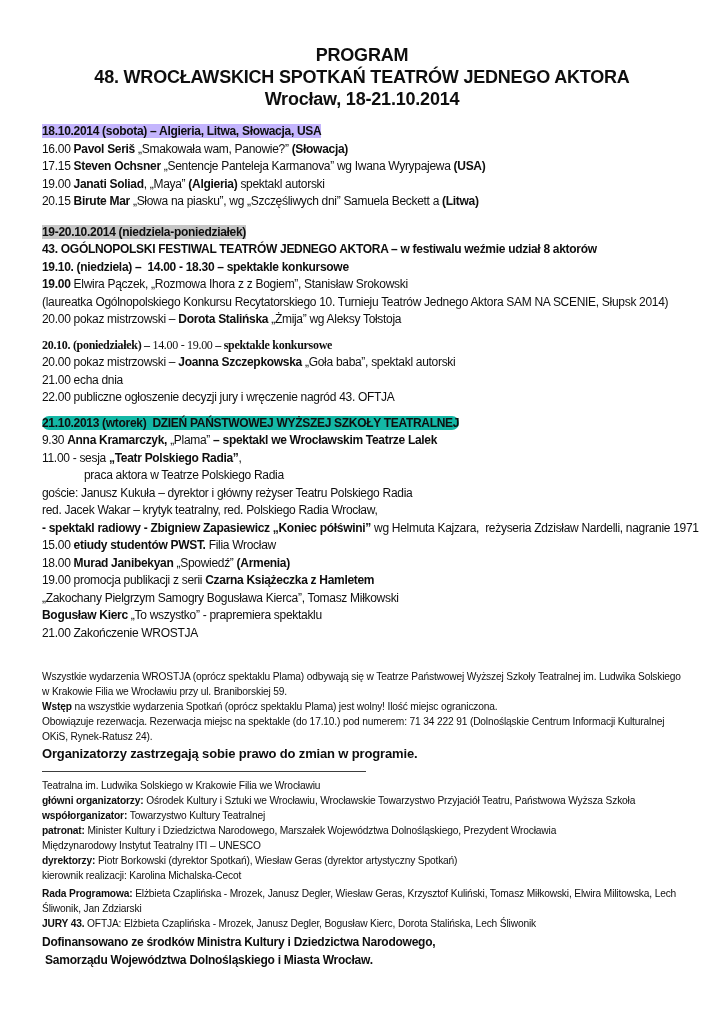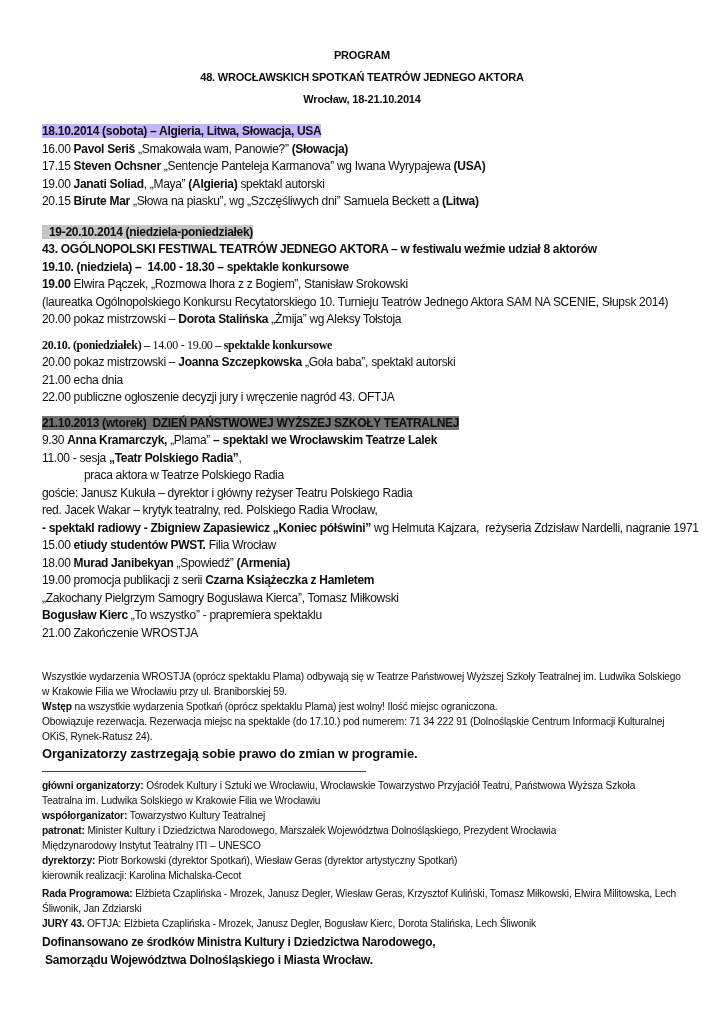--- a/index.html
+++ b/index.html
@@ -3,21 +3,21 @@
 <meta charset="utf-8">
 <style>
   * { margin:0; padding:0; box-sizing:border-box; }
   html,body { background:#e9e9e9; }
   .page {
     width:724px; height:1024px; background:#ffffff; overflow:hidden;
     font-family:"Liberation Sans", sans-serif; color:#0e0e0e;
     padding:44px 4px 0 42px; position:relative;
   }
   .doc-title { width:640px; text-align:center; font-weight:bold;
-    font-size:11px; line-height:22px; letter-spacing:-0.2px; margin-bottom:13px; }
+    font-size:18px; line-height:22px; letter-spacing:-0.2px; margin-bottom:13px; }
   .line { font-size:12px; line-height:17.5px; letter-spacing:-0.3px; white-space:pre; }
   .line .b { font-weight:bold; }
   .sm  { font-size:10.2px; line-height:15px; letter-spacing:-0.15px; }
   .note{ font-size:13px; line-height:15px; letter-spacing:-0.15px; }
   .fund{ font-size:12px; line-height:18px; letter-spacing:-0.25px; }
   .indent { padding-left:42px; }
   .sep { width:324px; height:2px; border-bottom:1.5px solid #3c3c3c; margin:9px 0 6px 0; }
 </style>
 </head>
 <body>
@@ -27,52 +27,52 @@
     <div>PROGRAM</div>
     <div>48. WROCŁAWSKICH SPOTKAŃ  TEATRÓW JEDNEGO AKTORA</div>
     <div>Wrocław, 18-21.10.2014</div>
   </header>
   <main id="doc-body">
       <div class="line"><span class="b hl" style="background: #c4b5fd;">18.10.2014 (sobota) – Algieria, Litwa, Słowacja, USA</span></div>
       <div class="line"><span>16.00 </span><span class="b">Pavol Seriš </span><span>„Smakowała wam, Panowie?” </span><span class="b">(Słowacja)</span></div>
       <div class="line"><span>17.15 </span><span class="b">Steven Ochsner </span><span>„Sentencje Panteleja Karmanova” wg Iwana Wyrypajewa </span><span class="b">(USA)</span></div>
       <div class="line"><span>19.00 </span><span class="b">Janati Soliad</span><span>, „Maya” </span><span class="b">(Algieria)</span><span> spektakl autorski</span></div>
       <div class="line"><span>20.15 </span><span class="b">Birute Mar </span><span>„Słowa na piasku”, wg „Szczęśliwych dni” Samuela Beckett a </span><span class="b">(Litwa)</span></div>
-      <div class="line" style="margin-top: 13px;"><span class="b hl" style="background: rgb(198, 198, 198); padding-left: 7px;">19-20.10.2014 (niedziela-poniedziałek)</span></div>
+      <div class="line" style="margin-top: 13px;"><span class="b hl" style="background: rgb(198, 198, 198);">19-20.10.2014 (niedziela-poniedziałek)</span></div>
       <div class="line"><span class="b">43. OGÓLNOPOLSKI FESTIWAL TEATRÓW JEDNEGO AKTORA – w festiwalu weźmie udział 8 aktorów</span></div>
       <div class="line"><span class="b">19.10. (niedziela) –  14.00 - 18.30 – spektakle konkursowe</span></div>
       <div class="line"><span class="b">19.00 </span><span>Elwira Pączek, „Rozmowa Ihora z z Bogiem”, Stanisław Srokowski</span></div>
       <div class="line"><span>(laureatka Ogólnopolskiego Konkursu Recytatorskiego 10. Turnieju Teatrów Jednego Aktora SAM NA SCENIE, Słupsk 2014)</span></div>
       <div class="line"><span>20.00 pokaz mistrzowski – </span><span class="b">Dorota Stalińska </span><span>„Żmija” wg Aleksy Tołstoja</span></div>
       <div class="line" style="margin-top: 8px; font-family: Liberation Serif, serif;"><span class="b">20.10. (poniedziałek) – </span><span>14.00 - 19.00 </span><span class="b">– spektakle konkursowe</span></div>
       <div class="line"><span>20.00 pokaz mistrzowski – </span><span class="b">Joanna Szczepkowska </span><span>„Goła baba”, spektakl autorski</span></div>
       <div class="line"><span>21.00 echa dnia</span></div>
       <div class="line"><span>22.00 publiczne ogłoszenie decyzji jury i wręczenie nagród 43. OFTJA</span></div>
-      <div class="line" style="margin-top: 8px;"><span class="b hl" style="background: #737373;">21.10.2013 (wtorek)  DZIEŃ PAŃSTWOWEJ WYŻSZEJ SZKOŁY TEATRALNEJ</span></div>
+      <div class="line" style="margin-top: 8px;"><span class="b hl" style="background: #14b8a6; border-radius: 7px;">21.10.2013 (wtorek)  DZIEŃ PAŃSTWOWEJ WYŻSZEJ SZKOŁY TEATRALNEJ</span></div>
       <div class="line"><span>9.30 </span><span class="b">Anna Kramarczyk, </span><span>„Plama” </span><span class="b">– spektakl we Wrocławskim Teatrze Lalek</span></div>
       <div class="line"><span>11.00 - sesja </span><span class="b">„Teatr Polskiego Radia”</span><span>,</span></div>
       <div class="line indent"><span>praca aktora w Teatrze Polskiego Radia</span></div>
       <div class="line"><span>goście: Janusz Kukuła – dyrektor i główny reżyser Teatru Polskiego Radia</span></div>
       <div class="line"><span>red. Jacek Wakar – krytyk teatralny, red. Polskiego Radia Wrocław,</span></div>
       <div class="line"><span class="b">- spektakl radiowy - Zbigniew Zapasiewicz „Koniec półświni” </span><span>wg Helmuta Kajzara,  reżyseria Zdzisław Nardelli, nagranie 1971</span></div>
       <div class="line"><span>15.00 </span><span class="b">etiudy studentów PWST. </span><span>Filia Wrocław</span></div>
       <div class="line"><span>18.00 </span><span class="b">Murad Janibekyan </span><span>„Spowiedź” </span><span class="b">(Armenia)</span></div>
       <div class="line"><span>19.00 promocja publikacji z serii </span><span class="b">Czarna Książeczka z Hamletem</span></div>
       <div class="line"><span>„Zakochany Pielgrzym Samogry Bogusława Kierca”, Tomasz Miłkowski</span></div>
       <div class="line"><span class="b">Bogusław Kierc </span><span>„To wszystko” - prapremiera spektaklu</span></div>
       <div class="line"><span>21.00 Zakończenie WROSTJA</span></div>
       <div class="line sm" style="margin-top: 27px;"><span>Wszystkie wydarzenia WROSTJA (oprócz spektaklu Plama) odbywają się w Teatrze Państwowej Wyższej Szkoły Teatralnej im. Ludwika Solskiego</span></div>
       <div class="line sm"><span>w Krakowie Filia we Wrocławiu przy ul. Braniborskiej 59.</span></div>
       <div class="line sm"><span class="b">Wstęp </span><span>na wszystkie wydarzenia Spotkań (oprócz spektaklu Plama) jest wolny! Ilość miejsc ograniczona.</span></div>
       <div class="line sm"><span>Obowiązuje rezerwacja. Rezerwacja miejsc na spektakle (do 17.10.) pod numerem: 71 34 222 91 (Dolnośląskie Centrum Informacji Kulturalnej</span></div>
       <div class="line sm"><span>OKiS, Rynek-Ratusz 24).</span></div>
       <div class="line note" style="margin-top: 2px;"><span class="b">Organizatorzy zastrzegają sobie prawo do zmian w programie.</span></div>
       <div class="sep"></div>
+      <div class="line sm"><span>Teatralna im. Ludwika Solskiego w Krakowie Filia we Wrocławiu</span></div>
       <div class="line sm"><span class="b">główni organizatorzy: </span><span>Ośrodek Kultury i Sztuki we Wrocławiu, Wrocławskie Towarzystwo Przyjaciół Teatru, Państwowa Wyższa Szkoła</span></div>
-      <div class="line sm"><span>Teatralna im. Ludwika Solskiego w Krakowie Filia we Wrocławiu</span></div>
       <div class="line sm"><span class="b">współorganizator: </span><span>Towarzystwo Kultury Teatralnej</span></div>
       <div class="line sm"><span class="b">patronat: </span><span>Minister Kultury i Dziedzictwa Narodowego, Marszałek Województwa Dolnośląskiego, Prezydent Wrocławia</span></div>
       <div class="line sm"><span>Międzynarodowy Instytut Teatralny ITI – UNESCO</span></div>
       <div class="line sm"><span class="b">dyrektorzy: </span><span>Piotr Borkowski (dyrektor Spotkań), Wiesław Geras (dyrektor artystyczny Spotkań)</span></div>
       <div class="line sm"><span>kierownik realizacji: Karolina Michalska-Cecot</span></div>
       <div class="line sm" style="margin-top: 3px;"><span class="b">Rada Programowa: </span><span>Elżbieta Czaplińska - Mrozek, Janusz Degler, Wiesław Geras, Krzysztof Kuliński, Tomasz Miłkowski, Elwira Militowska, Lech</span></div>
       <div class="line sm"><span>Śliwonik, Jan Zdziarski</span></div>
       <div class="line sm"><span class="b">JURY 43. </span><span>OFTJA: Elżbieta Czaplińska - Mrozek, Janusz Degler, Bogusław Kierc, Dorota Stalińska, Lech Śliwonik</span></div>
       <div class="line fund" style="margin-top: 2px;"><span class="b">Dofinansowano ze środków Ministra Kultury i Dziedzictwa Narodowego,</span></div>
       <div class="line fund"><span class="b"> Samorządu Województwa Dolnośląskiego i Miasta Wrocław.</span></div>

